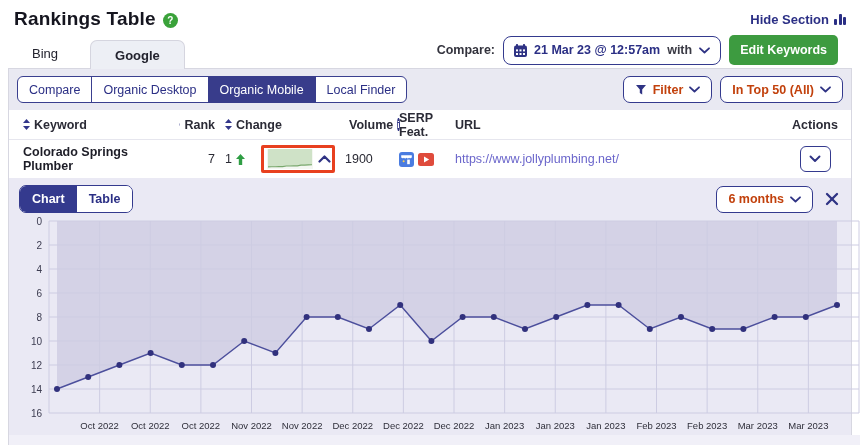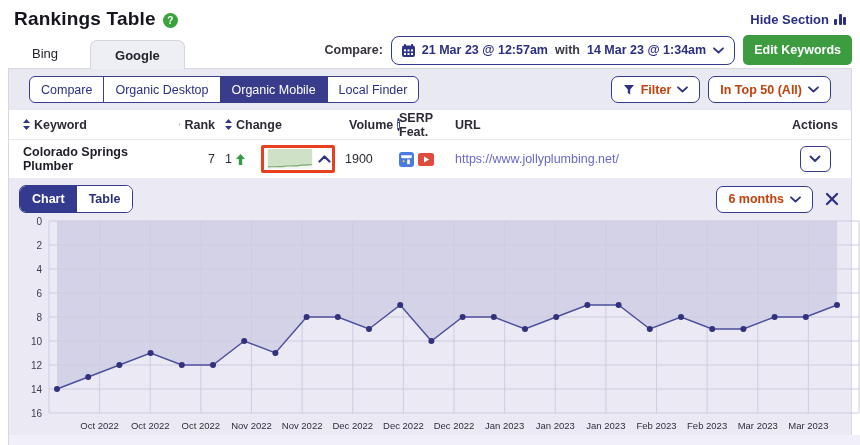--- a/index.html
+++ b/index.html
@@ -18,32 +18,32 @@
     font-size: 10px; font-weight: 700; display: flex; align-items: center; justify-content: center; margin-top: 2px; }
   .hide-section { display: flex; align-items: center; gap: 5px; color: #2b2f85; font-size: 13px; font-weight: 600; cursor: pointer; }
   .bars-icon { display: flex; align-items: flex-end; gap: 1.5px; height: 12px; }
   .bars-icon i { display: block; width: 3px; background: #2b2f85; border-radius: 1px; }
   .bars-icon i:nth-child(1){height:6px} .bars-icon i:nth-child(2){height:11px} .bars-icon i:nth-child(3){height:8px}
 
   
   .tab-row { position: relative; margin: 4px 8px 0 8px; height: 32px; display: flex; align-items: flex-end; z-index: 2; }
   .engine-tab { height: 29px; padding: 0 24px; display: flex; align-items: center; font-size: 13px; color: #23232e; cursor: pointer; }
   .engine-tab.active { background: #edeff5; border: 1px solid #d5d5df; border-bottom: none; border-radius: 7px 7px 0 0; margin-bottom: -1px; margin-left: 8px; font-weight: 600; }
-  .compare-group { position: absolute; right: 0; bottom: 3px; display: flex; align-items: center; gap: 8px; }
+  .compare-group { position: absolute; right: 14px; bottom: 3px; display: flex; align-items: center; gap: 8px; }
   .compare-label { font-size: 12.5px; font-weight: 700; color: #33333d; }
   .date-control { display: flex; align-items: center; gap: 7px; height: 29px; padding: 0 10px;
     border: 1.4px solid #343a8e; border-radius: 8px; background: #fff; cursor: pointer; }
   .date-text { font-size: 12.5px; font-weight: 600; color: #2b2f85; }
   .date-with { font-size: 12.5px; color: #3a3a44; font-weight: 600; }
   .btn-green { height: 30px; padding: 0 11px; background: #3d9b40; border: none; border-radius: 5px;
     color: #fff; font-size: 12.5px; font-weight: 600; font-family: inherit; cursor: pointer; }
 
   
   .main-box { margin: 0 8px; border: 1px solid #d7d7e1; border-bottom: none; }
-  .toolbar { background: #e9e9f2; padding: 7px 20px; display: flex; justify-content: space-between; align-items: center; }
+  .toolbar { background: #e9e9f2; padding: 7px 8px; display: flex; justify-content: space-between; align-items: center; }
   .seg-group { display: flex; }
   .seg-btn { height: 27px; padding: 0 11px; background: #fff; border: 1px solid #3a3f8f; margin-left: -1px;
     font-size: 12.5px; color: #2b2f85; font-family: inherit; cursor: pointer; }
   .seg-btn:first-child { border-radius: 6px 0 0 6px; margin-left: 0; }
   .seg-btn:last-child { border-radius: 0 6px 6px 0; }
   .seg-btn.active { background: #383c8b; color: #fff; border-color: #383c8b; z-index: 1; position: relative; }
   .toolbar-right { display: flex; gap: 8px; }
   .btn-outline { height: 27px; display: flex; align-items: center; gap: 6px; padding: 0 11px; background: #fff;
     border: 1.3px solid #343a8e; border-radius: 7px; font-size: 12.5px; font-weight: 600; color: #c2410c;
     font-family: inherit; cursor: pointer; }
@@ -122,21 +122,20 @@
         <rect x="0" y="1.6" width="13" height="11.4" rx="2" fill="#2f3384"></rect>
         <rect x="2" y="5.4" width="2" height="2" fill="#fff"></rect>
           <rect x="5.5" y="5.4" width="2" height="2" fill="#fff"></rect>
           <rect x="9" y="5.4" width="2" height="2" fill="#fff"></rect>
         <rect x="2" y="9" width="2" height="2" fill="#fff"></rect>
           <rect x="5.5" y="9" width="2" height="2" fill="#fff"></rect>
           <rect x="9" y="9" width="2" height="2" fill="#fff"></rect>
       </svg>
       <span class="date-text">21 Mar 23 @ 12:57am</span>
       <span class="date-with">with</span>
-      <span class="date-text">14 Mar 23 @ 1:34am</span>
       <svg width="11" height="7" viewBox="0 0 11 7">
         <polyline points="1,1.3 5.5,5.5 10,1.3" fill="none" stroke="#2f3384" stroke-width="1.8" stroke-linecap="round" stroke-linejoin="round"></polyline>
       </svg>
     </div>
     <button class="btn-green">Edit Keywords</button>
   </div>
 </div>
 
 <div class="main-box">
 

